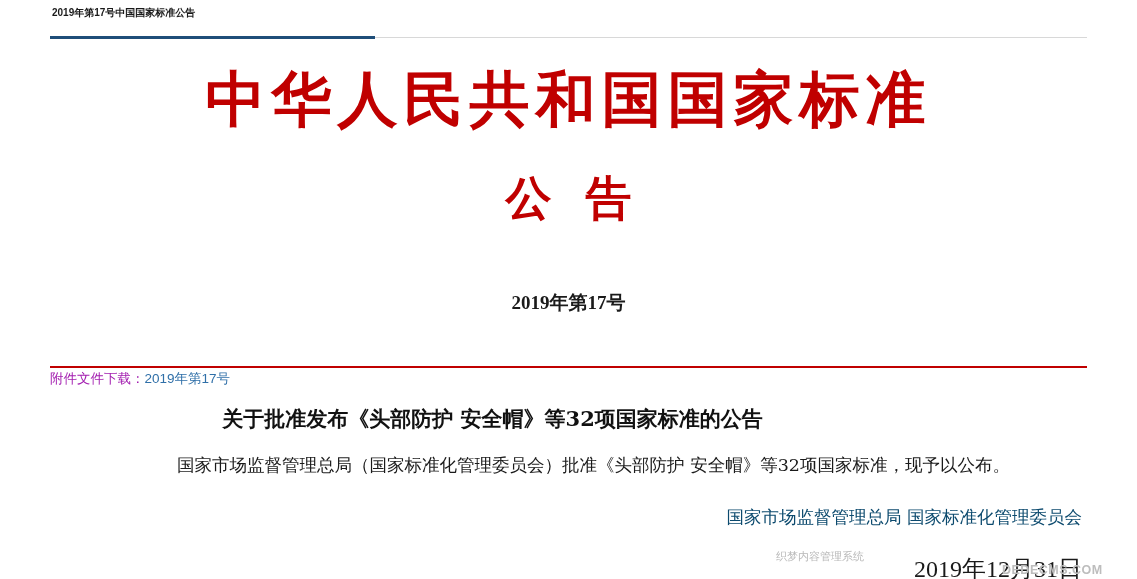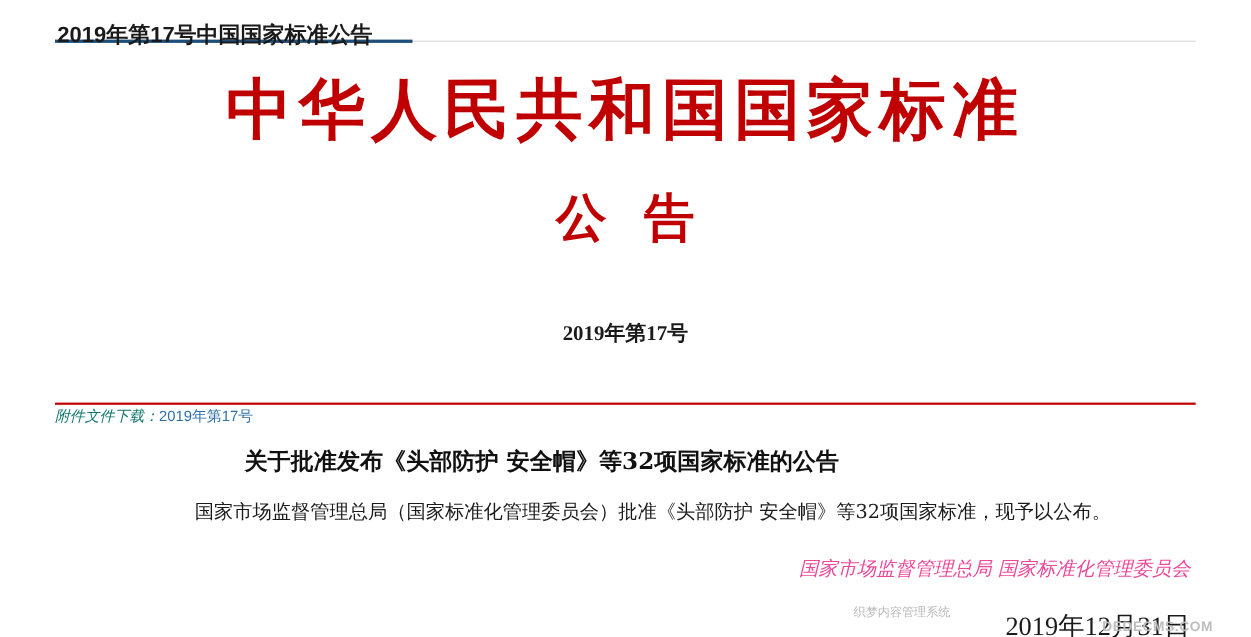--- a/index.html
+++ b/index.html
@@ -42,23 +42,23 @@
     position: absolute;
     left: 0;
     top: 36px;
     width: 325px;
     height: 3px;
     background: #1f4e79;
   }
   .top-tab-label {
     position: absolute;
     left: 2px;
-    top: 18px;
+    top: 6px;
     font-family: "Liberation Sans", sans-serif;
-    font-size: 20px;
+    font-size: 10px;
     font-weight: bold;
     color: #1a1a1a;
     letter-spacing: 0px;
     white-space: nowrap;
   }
 
   
   .main-title {
     position: absolute;
     left: 0;
@@ -113,22 +113,21 @@
   .attachment {
     position: absolute;
     left: 50px;
     top: 370px;
     font-family: "Liberation Sans", sans-serif;
     font-size: 13.5px;
     color: #333333;
     white-space: nowrap;
   }
   .attachment .label {
-    color: #0f766e;
-    font-style: italic;
+    color: #a21caf;
   }
   .attachment .link {
     color: #2f6fa8;
     text-decoration: none;
     cursor: pointer;
   }
 
   
   .doc-title {
     position: absolute;
@@ -153,23 +152,22 @@
     color: #1a1a1a;
     white-space: nowrap;
     padding-left: 25px;
   }
   .doc-signature {
     position: absolute;
     right: 55px;
     top: 505px;
     font-family: "DejaVu Serif", serif;
     font-size: 17.5px;
-    color: #ec4899;
-    white-space: nowrap;
-    font-style: italic;
+    color: #0c4a6e;
+    white-space: nowrap;
   }
   .doc-date {
     position: absolute;
     right: 55px;
     top: 553px;
     font-family: "Liberation Serif", serif;
     font-size: 24px;
     color: #1a1a1a;
     white-space: nowrap;
   }

